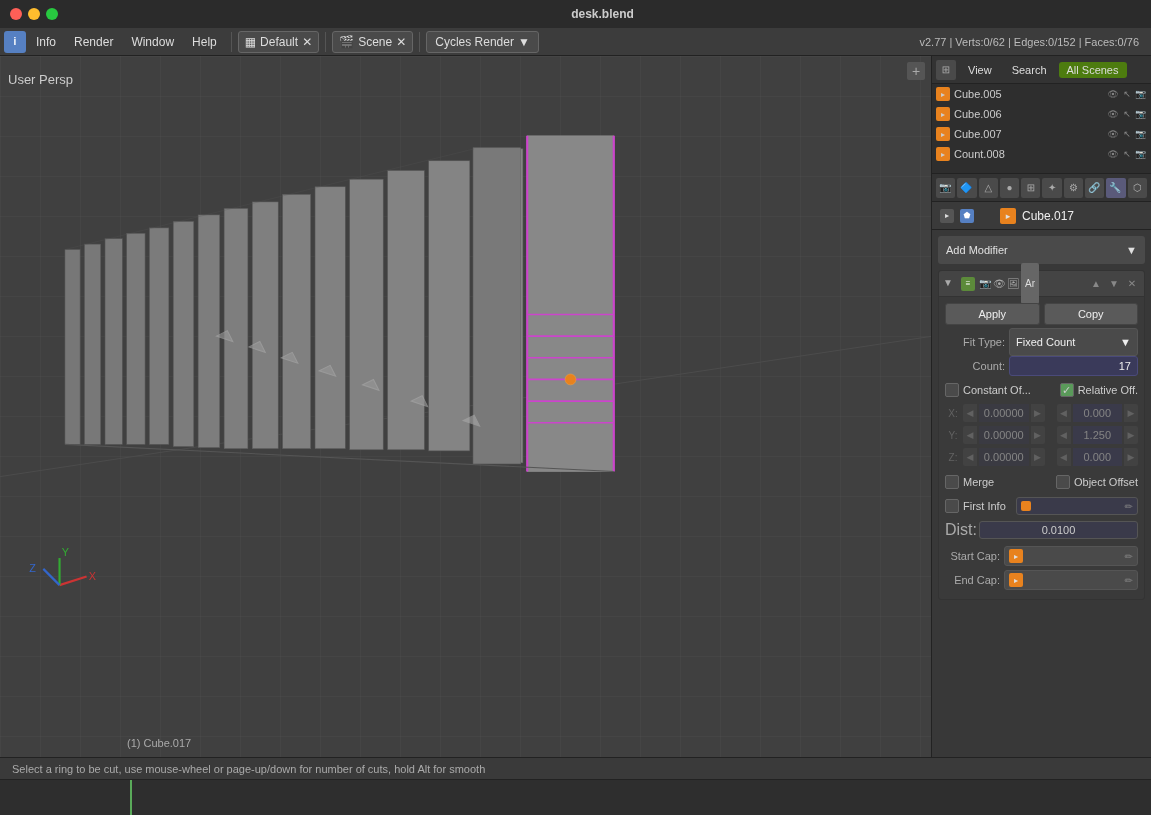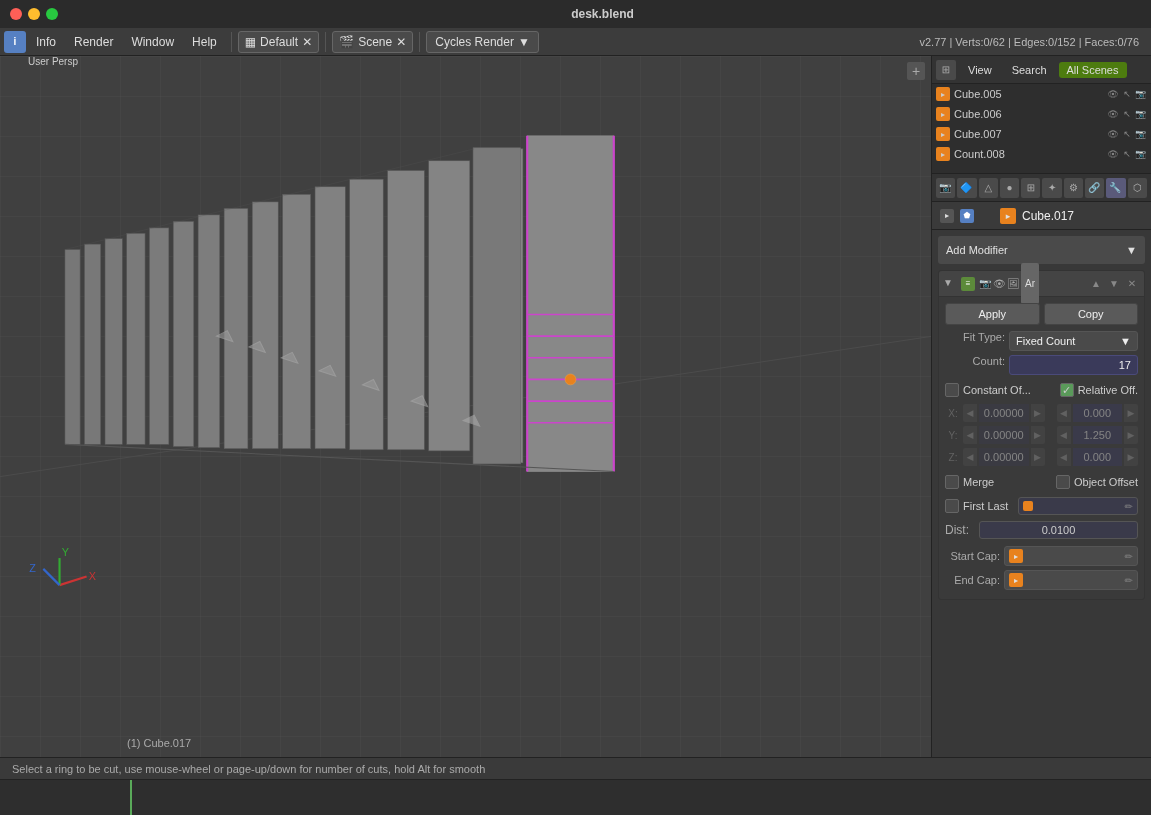--- a/index.html
+++ b/index.html
@@ -99,24 +99,23 @@
 
     
     .viewport {
       flex: 1;
       background: #404040;
       position: relative;
       overflow: hidden;
     }
     .viewport-label {
       position: absolute;
-      top: 0; left: 8px;
+      top: 16px; left: 8px;
       color: #ccc;
-      font-size: 10px;
-      margin-left: 20px;
+      font-size: 13px;
     }
     .viewport-add-btn {
       position: absolute;
       top: 6px; right: 6px;
       width: 18px; height: 18px;
       background: #555;
       border-radius: 2px;
       display: flex; align-items: center; justify-content: center;
       cursor: pointer; font-size: 14px; color: #aaa;
     }
@@ -320,39 +319,40 @@
       color: #eee;
       font-size: 11px;
       padding: 4px 0;
       cursor: pointer;
       text-align: center;
     }
 
     
     .prop-row {
       display: flex;
+      align-items: center;
       height: 22px;
       margin-bottom: 2px;
       gap: 4px;
     }
     .prop-label {
       color: #aaa;
       font-size: 11px;
       width: 60px;
       text-align: right;
     }
     .prop-dropdown {
       flex: 1;
       background: #4a4a4a;
       border: 1px solid #555;
       border-radius: 3px;
       padding: 2px 6px;
       color: #eee;
       font-size: 11px;
-      height: 20px;
+      height: 28px;
       display: flex; align-items: center; justify-content: space-between;
       cursor: pointer;
     }
     .prop-number {
       flex: 1;
       background: #3a3a5a;
       border: 1px solid #4a4a7a;
       border-radius: 3px;
       padding: 2px 6px;
       color: #eee;
@@ -439,21 +439,21 @@
 
     
     .dist-row {
       display: flex;
       align-items: center;
       height: 22px;
       margin-bottom: 4px;
       gap: 4px;
     }
     .dist-label {
-      color: #aaa; font-size: 12px;
+      color: #aaa; font-size: 16px;
       width: 30px;
     }
     .dist-field {
       flex: 1;
       background: #3a3a4a;
       border: 1px solid #555;
       border-radius: 3px;
       height: 18px;
       display: flex; align-items: center; justify-content: center;
       font-size: 11px; color: #ccc;
@@ -813,21 +813,21 @@
             </div>
             <div class="checkbox-item" style="margin-left:auto">
               <div class="checkbox unchecked"></div>
               <span>Object Offset</span>
             </div>
           </div>
 
           <div class="merge-row">
             <div class="checkbox-item">
               <div class="checkbox unchecked"></div>
-              <span>First Last</span>
+              <span>First Info</span>
             </div>
             <div style="flex:1;margin-left:4px;">
               <div style="background:#3a3a4a;border:1px solid #555;border-radius:3px;height:18px;display:flex;align-items:center;justify-content:space-between;padding:0 4px;">
                 <span style="width:10px;height:10px;background:#e8821e;border-radius:2px;display:inline-block"></span>
                 <span style="font-size:10px;color:#888">✏</span>
               </div>
             </div>
           </div>
 
           <div class="dist-row">

